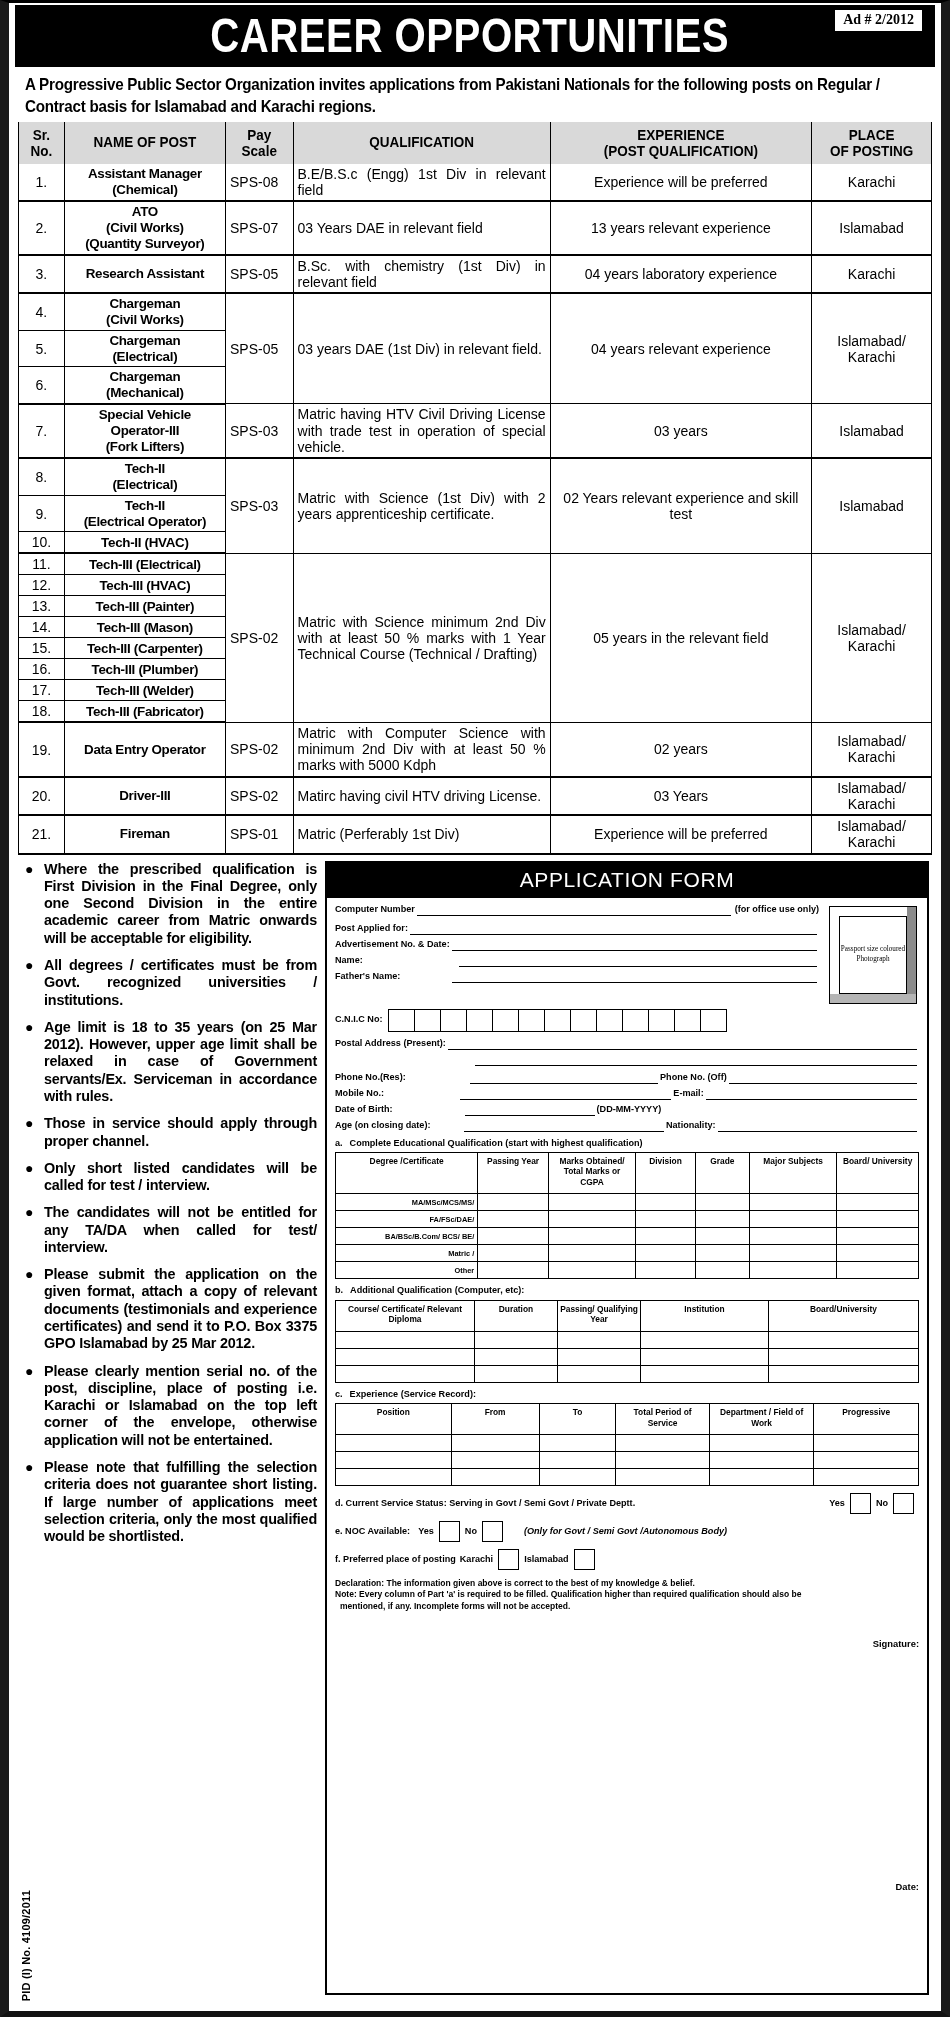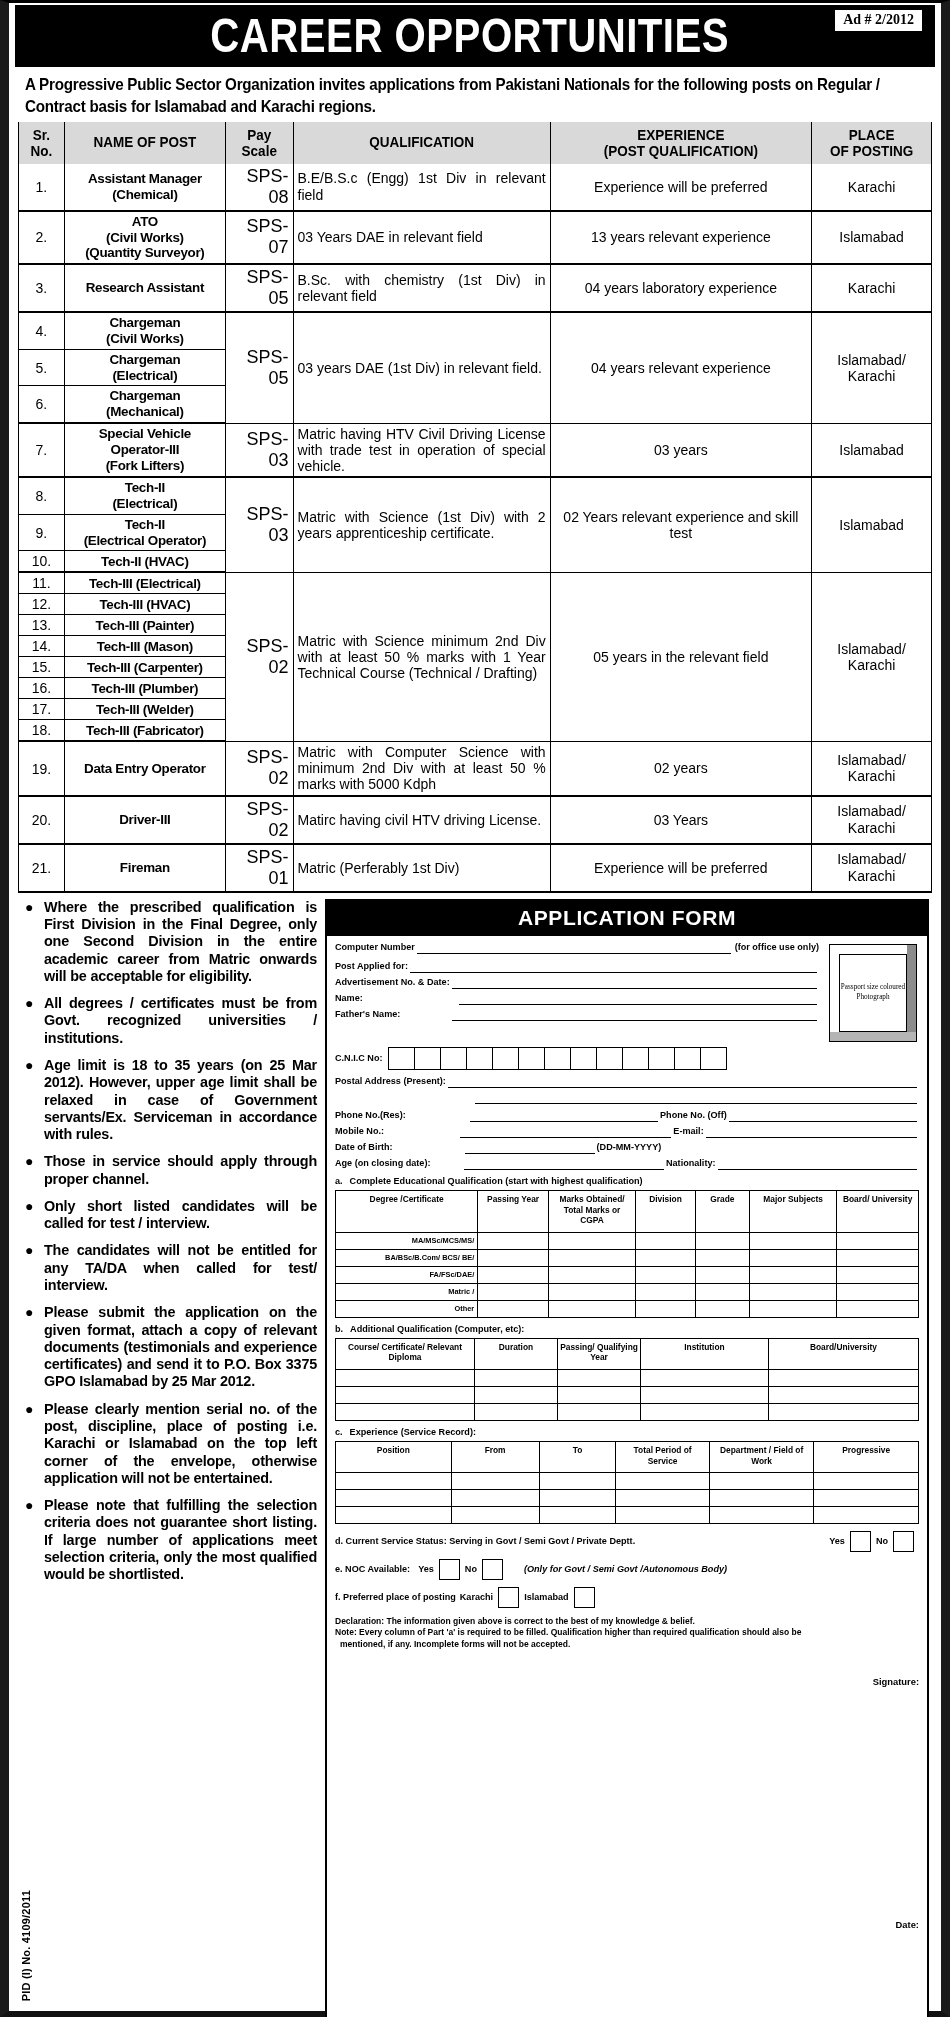--- a/index.html
+++ b/index.html
@@ -50,21 +50,21 @@
   }
   table.jobs thead th{
     background:#d9d9d9; text-align:center; font-size:13.5px;
     font-weight:bold; line-height:1.12; padding:5px 2px;
     transform:scaleY(1.05);
   }
   .c-sr{width:42px;} .c-post{width:148px;} .c-pay{width:62px;}
   .c-qual{width:236px;} .c-exp{width:240px;} .c-place{width:110px;}
   td.sr{text-align:center; font-size:14px; font-weight:normal;}
   td.post{text-align:center; font-size:13.4px; font-weight:bold; line-height:1.18; letter-spacing:-0.3px;}
-  td.pay{text-align:right; font-size:18px;}
+  td.pay{text-align:left; font-size:14px;}
   td.qual{text-align:justify; text-align-last:left; font-size:14px; line-height:1.16; padding:3px 5px;}
   td.exp{text-align:center; font-size:14px; line-height:1.16;}
   td.place{text-align:center; font-size:14px; line-height:1.16;}
   table.jobs tr.grp-end > td{border-bottom:2px solid #000;}
   
   .lower{display:flex; gap:8px; margin:6px 4px 0 6px; align-items:flex-start;}
   .notes{width:292px; flex:0 0 292px; padding-left:4px;}
   .note{
     display:flex; gap:8px; margin-bottom:10px;
     font-size:14.4px; font-weight:bold; line-height:1.20;
@@ -73,21 +73,21 @@
   .note .dot{flex:0 0 11px; font-size:14px; line-height:1.25;}
   .note .bdy{flex:1 1 auto;}
   .note b{font-weight:bold;}
   
   .form{
     flex:1 1 auto; border:2px solid #000; background:#fff;
     margin-right:2px;
   }
   .form-hdr{
     background:#000; color:#fff; text-align:center;
-    font-size:21px; font-weight:bold; padding:5px 0 6px 0;
+    font-size:21px; font-weight:normal; padding:5px 0 6px 0;
     letter-spacing:0.6px;
   }
   .form-body{padding:6px 8px 8px 8px; font-size:9.1px; line-height:1.25;}
   .frow{display:flex; align-items:flex-end; margin-bottom:4px;}
   .flabel{font-weight:bold; white-space:nowrap;}
   .fline{flex:1 1 auto; border-bottom:1.4px solid #000; height:11px; margin:0 2px;}
   .fnote{font-weight:bold; white-space:nowrap; padding-left:2px;}
   .top-area{display:flex;}
   .top-fields{flex:1 1 auto; padding-right:6px;}
   .photo-box{
@@ -439,30 +439,30 @@
               <tr>
                 <td class="rowlab">MA/MSc/MCS/MS/</td>
                 <td></td>
                 <td></td>
                 <td></td>
                 <td></td>
                 <td></td>
                 <td></td>
               </tr>
               <tr>
+                <td class="rowlab">FA/FSc/DAE/</td>
+                <td></td>
+                <td></td>
+                <td></td>
+                <td></td>
+                <td></td>
+                <td></td>
+              </tr>
+              <tr>
                 <td class="rowlab">BA/BSc/B.Com/ BCS/ BE/</td>
-                <td></td>
-                <td></td>
-                <td></td>
-                <td></td>
-                <td></td>
-                <td></td>
-              </tr>
-              <tr>
-                <td class="rowlab">FA/FSc/DAE/</td>
                 <td></td>
                 <td></td>
                 <td></td>
                 <td></td>
                 <td></td>
                 <td></td>
               </tr>
               <tr>
                 <td class="rowlab">Matric /</td>
                 <td></td>

